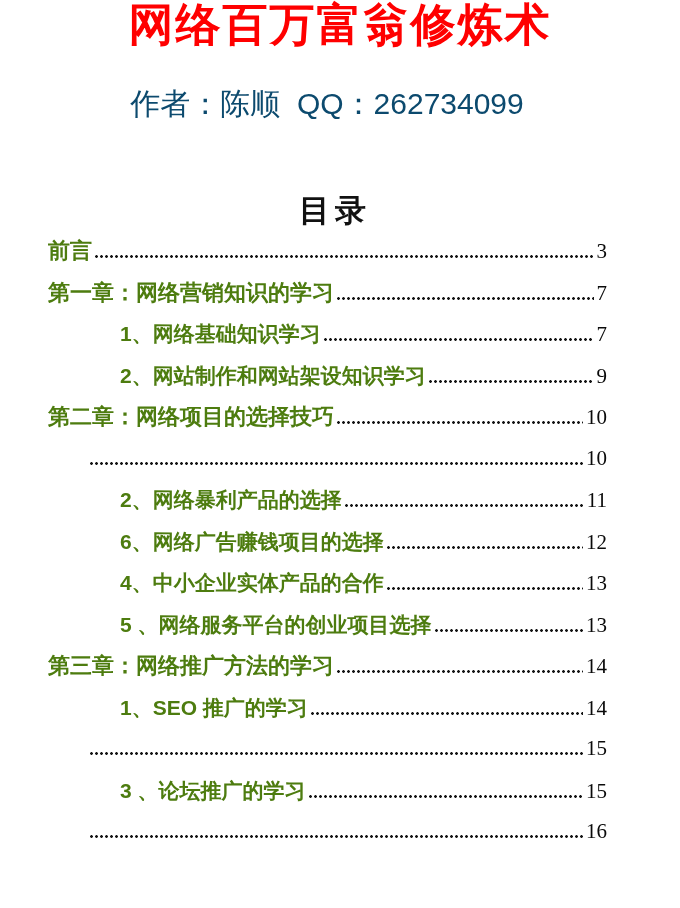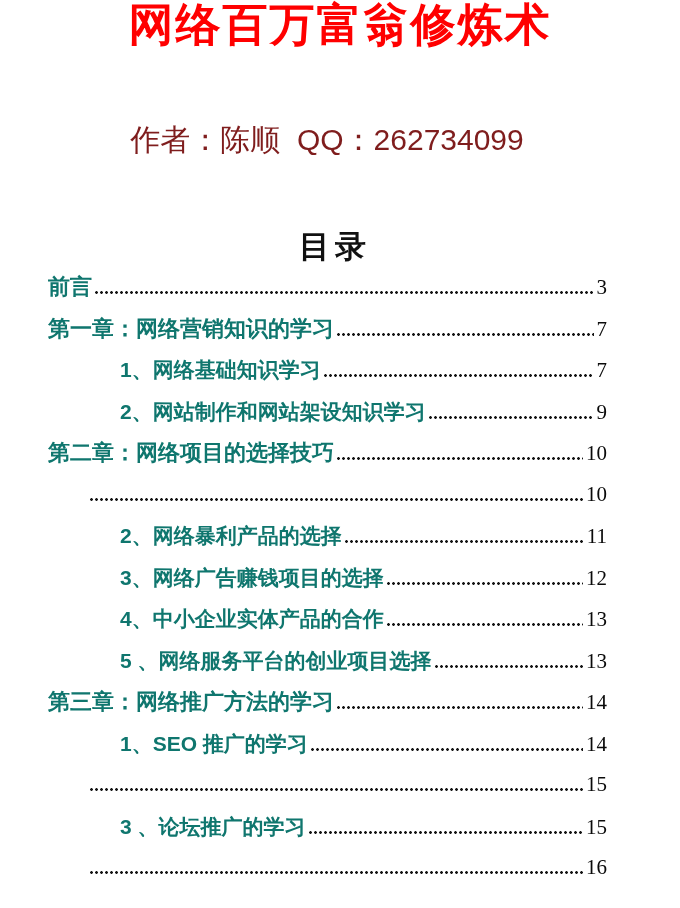--- a/index.html
+++ b/index.html
@@ -21,28 +21,28 @@
     margin: 0;
     text-align: center;
     font-size: 45px;
     line-height: 49px;
     font-weight: 900;
     letter-spacing: 2px;
     color: #ff0000;
     font-family: "Liberation Sans", sans-serif;
   }
   .author-line {
-    margin-top: 72px;
+    margin-top: 36px;
     padding-right: 26px;
     text-align: center;
     font-size: 30px;
     line-height: 38px;
     font-weight: 500;
     white-space: pre;
-    color: #7f1d1d;
+    color: #0c4a6e;
   }
   .toc-heading {
     margin-top: 69px;
     padding-right: 10px;
     text-align: center;
     font-size: 31px;
     line-height: 38px;
     font-weight: 600;
     letter-spacing: 5px;
     color: #111111;
@@ -55,21 +55,21 @@
     align-items: baseline;
     height: 41.5px;
     overflow: hidden;
   }
   .toc-row .lbl {
     flex: 0 0 auto;
     font-weight: bold;
     font-size: 22px;
     line-height: 41.5px;
     white-space: pre;
-    color: #0f766e;
+    color: #4d7c0f;
   }
   .toc-row.lvl1 {
     padding-left: 39px;
   }
   .toc-row.lvl1 .lbl {
     font-size: 21px;
     margin-left: 33px;
   }
   .leader {
     flex: 1 1 auto;
@@ -137,21 +137,21 @@
       <span class="pg">10</span>
     </div>
 
     <div class="toc-row lvl1">
       <span class="lbl">2、网络暴利产品的选择</span>
       <span class="leader"></span>
       <span class="pg">11</span>
     </div>
 
     <div class="toc-row lvl1">
-      <span class="lbl">3、网络广告赚钱项目的选择</span>
+      <span class="lbl">6、网络广告赚钱项目的选择</span>
       <span class="leader"></span>
       <span class="pg">12</span>
     </div>
 
     <div class="toc-row lvl1">
       <span class="lbl">4、中小企业实体产品的合作</span>
       <span class="leader"></span>
       <span class="pg">13</span>
     </div>
 

